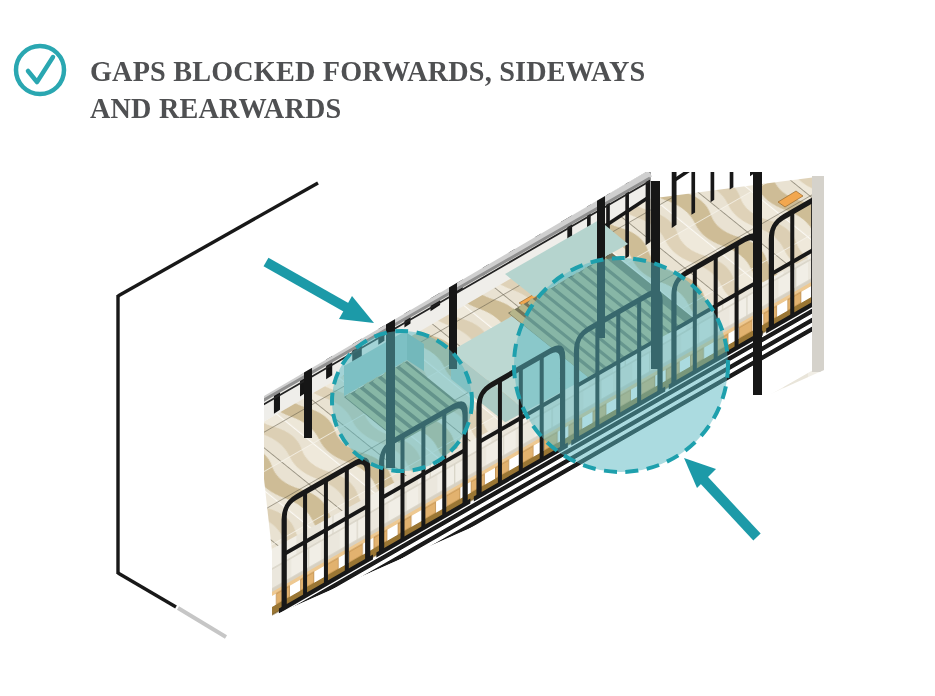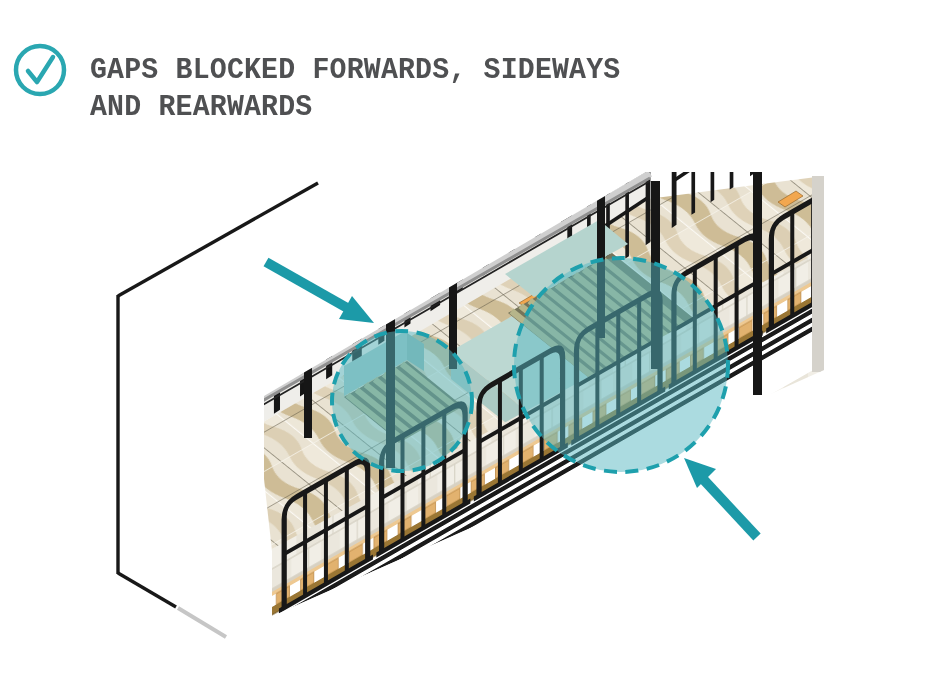--- a/index.html
+++ b/index.html
@@ -1,17 +1,17 @@
 <!DOCTYPE html>
 <html><head>
 <meta charset="utf-8">
 <style>
   html,body{margin:0;padding:0;background:#fff;}
   .canvas{position:relative;width:935px;height:680px;background:#fff;overflow:hidden;
-          font-family:Liberation Mono, monospace;border-radius:17px;}
+          font-family:Liberation Serif, serif;border-radius:17px;}
   .hdr{position:absolute;left:0;top:0;width:935px;z-index:5;}
   .check-badge{position:absolute;left:12px;top:42px;width:56px;height:56px;}
   .title{position:absolute;left:90px;top:52px;width:760px;
          font-weight:bold;font-size:30px;line-height:37px;color:#4F5052;
          letter-spacing:.2px;transform:scaleX(.94);transform-origin:left top;}
   .title .tline{display:block;}
   .art{position:absolute;left:0;top:0;width:935px;height:696px;}
 </style>
 </head>
 <body>

